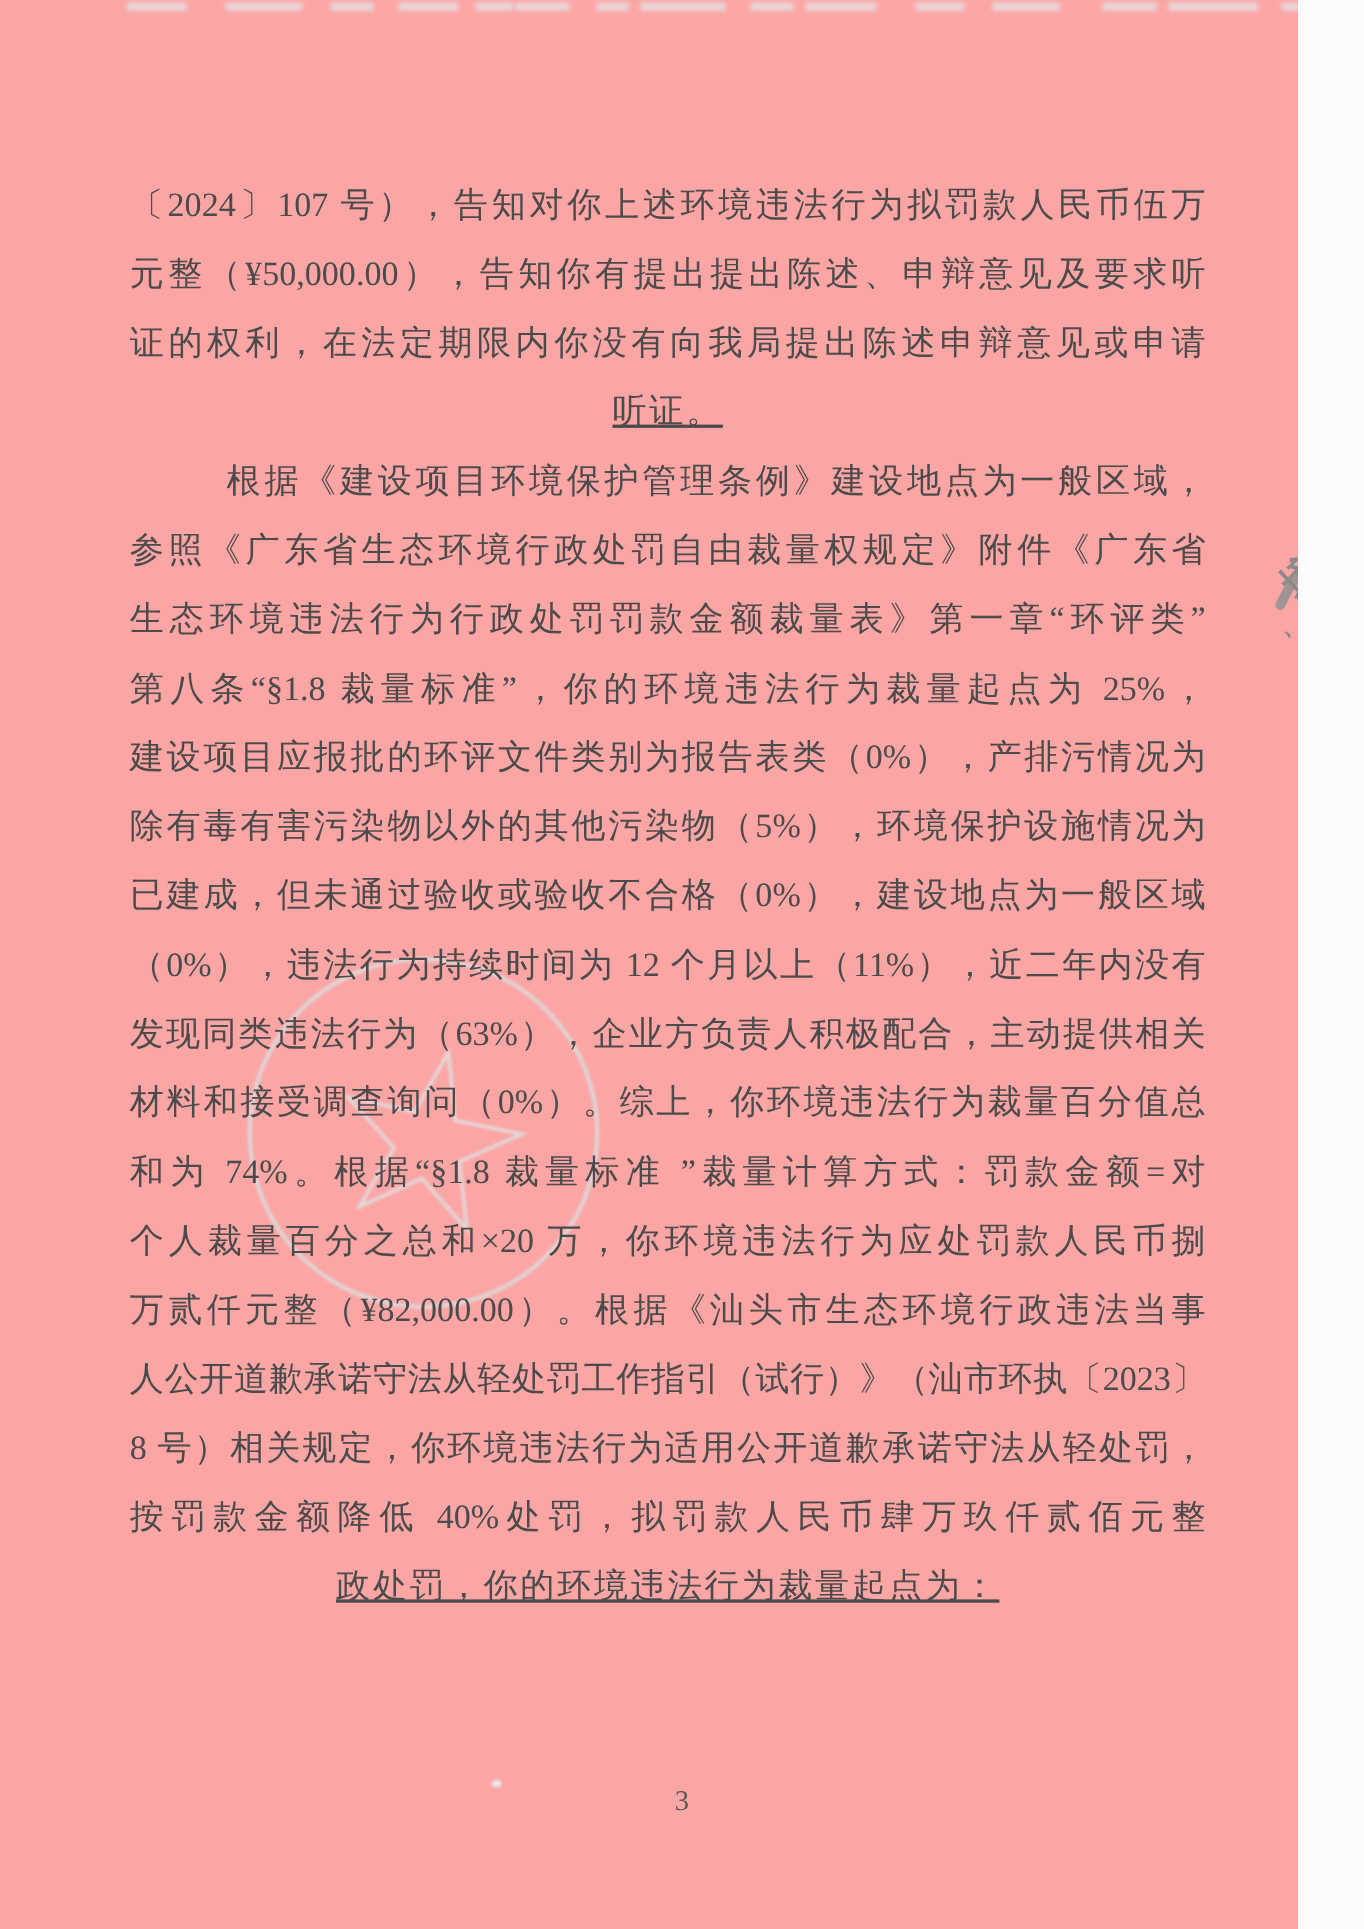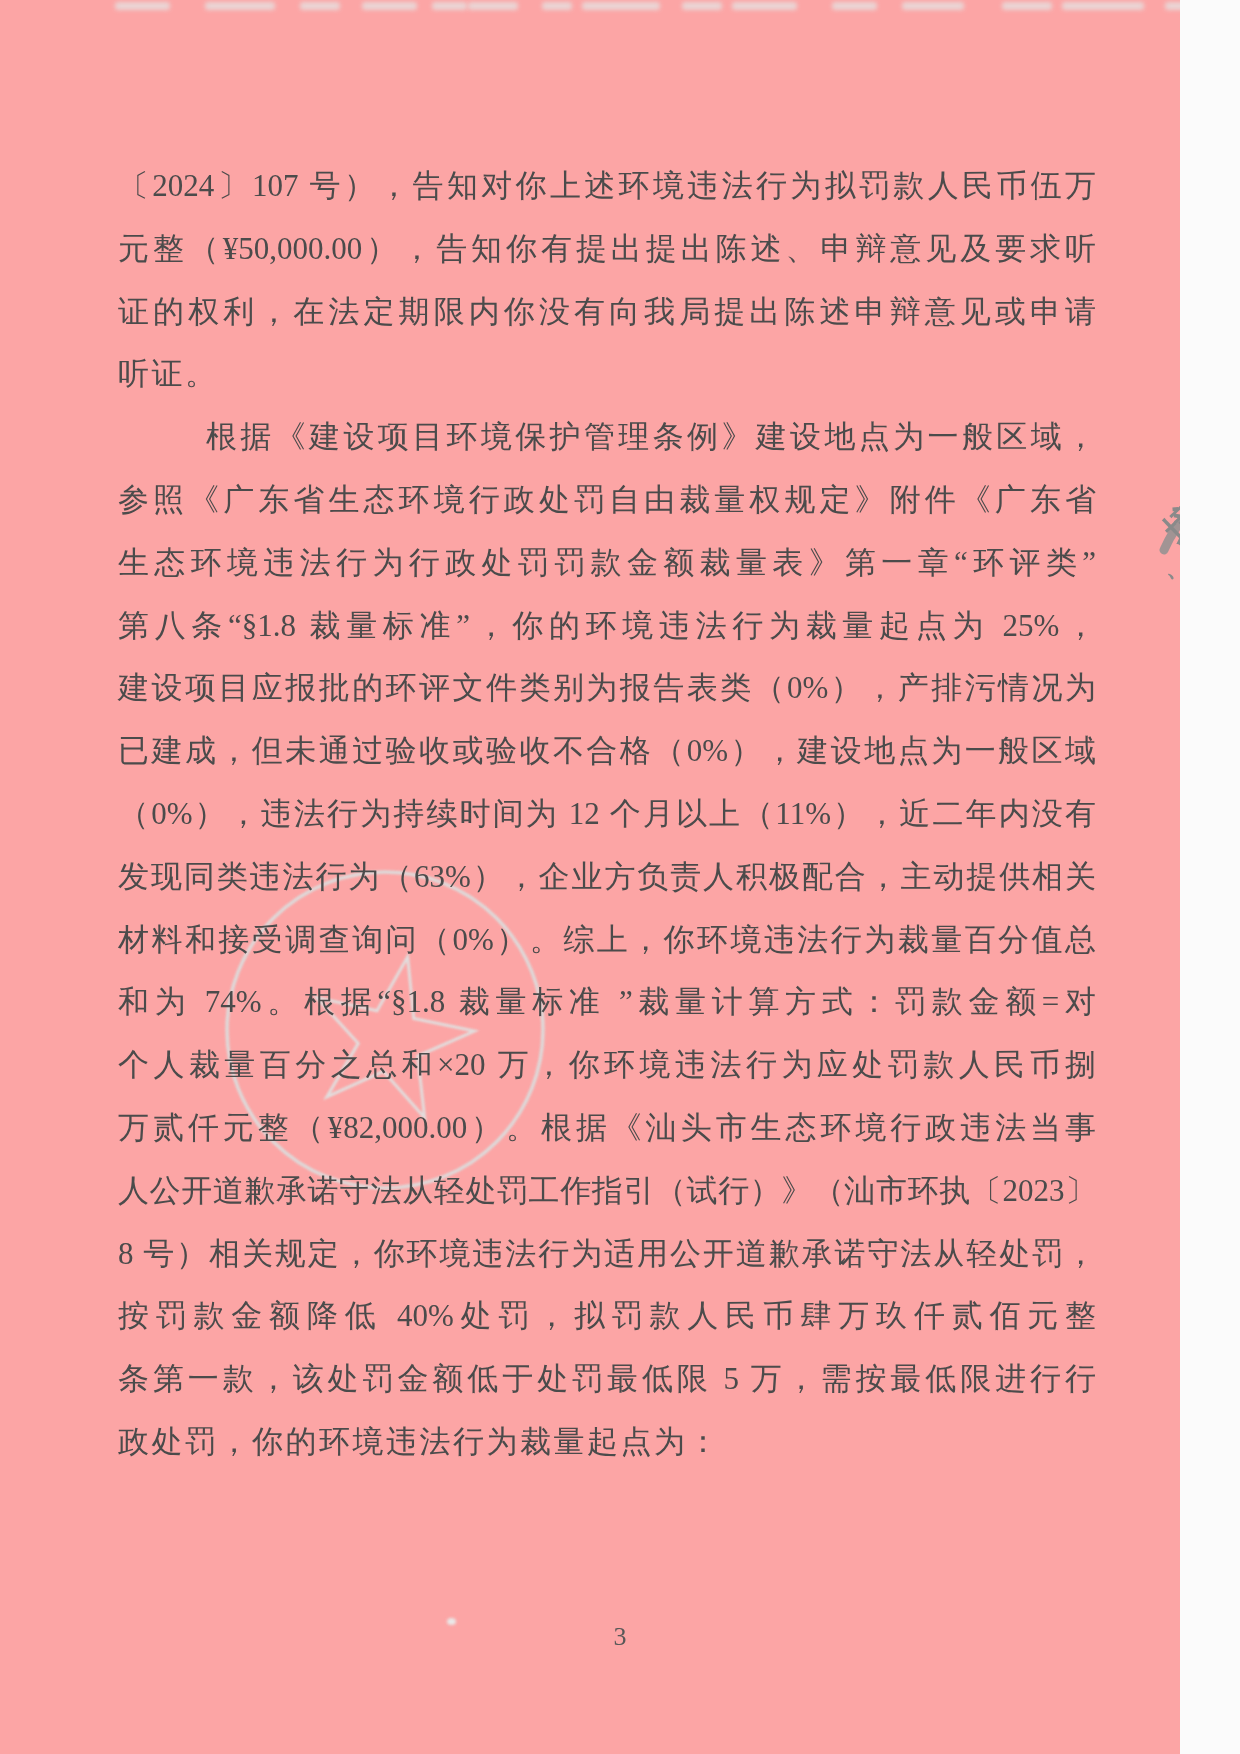--- a/index.html
+++ b/index.html
@@ -29,21 +29,21 @@
   }
   .ln{
     margin:0;padding:0;height:62.8px;line-height:62.8px;
     white-space:nowrap;word-break:keep-all;
   }
   .ln.jf{
     white-space:normal;
     text-align:justify;text-align-last:justify;
     text-justify:inter-character;
   }
-  .ln.end{text-align:left;letter-spacing:2.5px;}
+  .ln.end{text-align:center;letter-spacing:2.5px;text-decoration:underline;}
   .ln.ind{padding-left:88px;}
   
   .seal{position:absolute;left:1150px;top:450px;width:200px;height:280px;}
   .seal text{
     font-family:"Liberation Serif","DejaVu Serif",serif;
     font-weight:bold;fill:#8a8a8a;
   }
   .page-num{
     position:absolute;left:560px;top:1622px;width:120px;
     text-align:center;color:#585858;font-size:26px;
@@ -88,31 +88,31 @@
   <div class="textblock">
     <p class="ln jf">〔2024〕107 号），告知对你上述环境违法行为拟罚款人民币伍万</p>
     <p class="ln jf">元整（¥50,000.00），告知你有提出提出陈述、申辩意见及要求听</p>
     <p class="ln jf">证的权利，在法定期限内你没有向我局提出陈述申辩意见或申请</p>
     <p class="ln end">听证。</p>
     <p class="ln jf ind">根据《建设项目环境保护管理条例》建设地点为一般区域，</p>
     <p class="ln jf">参照《广东省生态环境行政处罚自由裁量权规定》附件《广东省</p>
     <p class="ln jf">生态环境违法行为行政处罚罚款金额裁量表》第一章“环评类”</p>
     <p class="ln jf">第八条“§1.8 裁量标准”，你的环境违法行为裁量起点为 25%，</p>
     <p class="ln jf">建设项目应报批的环评文件类别为报告表类（0%），产排污情况为</p>
+    <p class="ln jf">除有毒有害污染物以外的其他污染物（5%），环境保护设施情况为</p>
     <p class="ln jf">已建成，但未通过验收或验收不合格（0%），建设地点为一般区域</p>
     <p class="ln jf">（0%），违法行为持续时间为 12 个月以上（11%），近二年内没有</p>
     <p class="ln jf">发现同类违法行为（63%），企业方负责人积极配合，主动提供相关</p>
     <p class="ln jf">材料和接受调查询问（0%）。综上，你环境违法行为裁量百分值总</p>
     <p class="ln jf">和为 74%。根据“§1.8 裁量标准 ”裁量计算方式：罚款金额=对</p>
     <p class="ln jf">个人裁量百分之总和×20 万，你环境违法行为应处罚款人民币捌</p>
     <p class="ln jf">万贰仟元整（¥82,000.00）。根据《汕头市生态环境行政违法当事</p>
     <p class="ln jf">人公开道歉承诺守法从轻处罚工作指引（试行）》（汕市环执〔2023〕</p>
     <p class="ln jf">8 号）相关规定，你环境违法行为适用公开道歉承诺守法从轻处罚，</p>
     <p class="ln jf">按罚款金额降低 40%处罚，拟罚款人民币肆万玖仟贰佰元整</p>
-    <p class="ln jf">条第一款，该处罚金额低于处罚最低限 5 万，需按最低限进行行</p>
     <p class="ln end">政处罚，你的环境违法行为裁量起点为：</p>
   </div>
 
   <div class="seal">
     <svg width="200" height="280" viewBox="0 0 200 280">
       <path d="M 14 100 A 152 152 0 0 1 190 14" fill="none" stroke="#919191" stroke-width="9" stroke-linecap="round" opacity="0.85"></path>
       <g transform="translate(105,152) rotate(-22)" opacity="0.88">
         <polygon points="0,-72 15.9,-21.8 68.5,-22.2 25.7,8.3 42.3,58.2 0,27 -42.3,58.2 -25.7,8.3 -68.5,-22.2 -15.9,-21.8" fill="#8d8d8d"></polygon>
       </g>
       <text x="30" y="96" font-size="38" transform="rotate(-44 30 96)">境</text>

